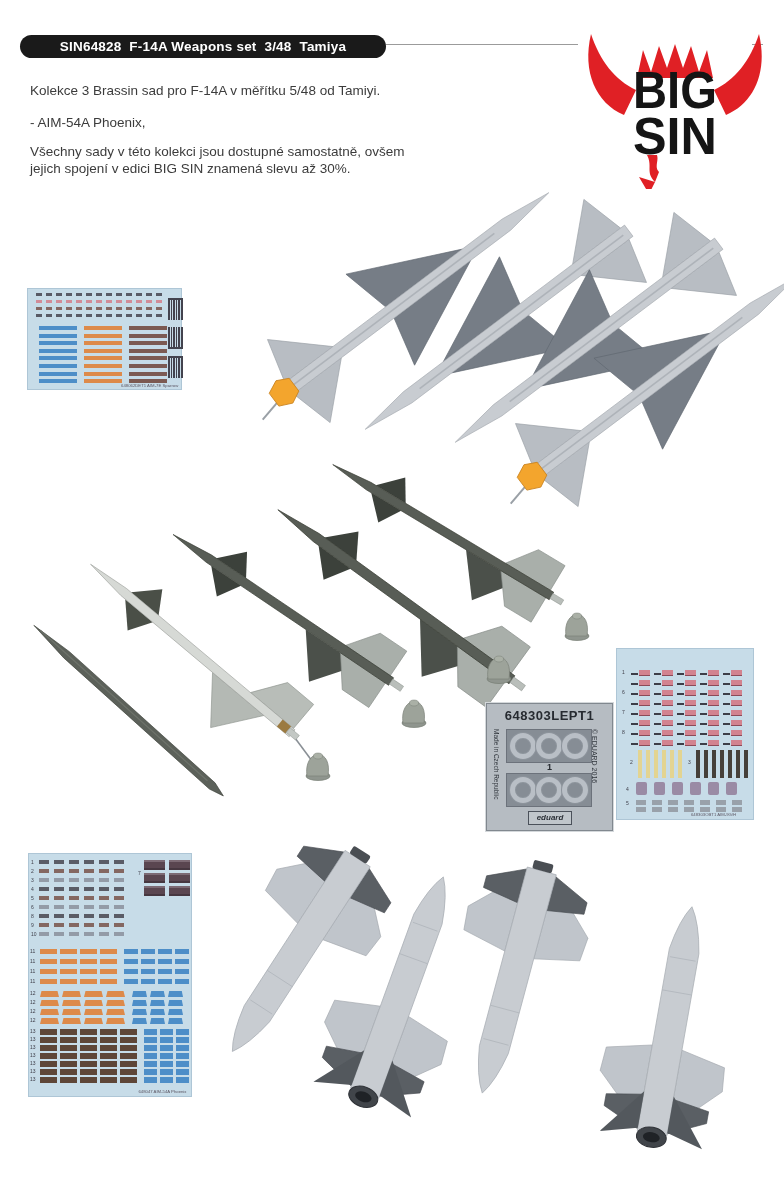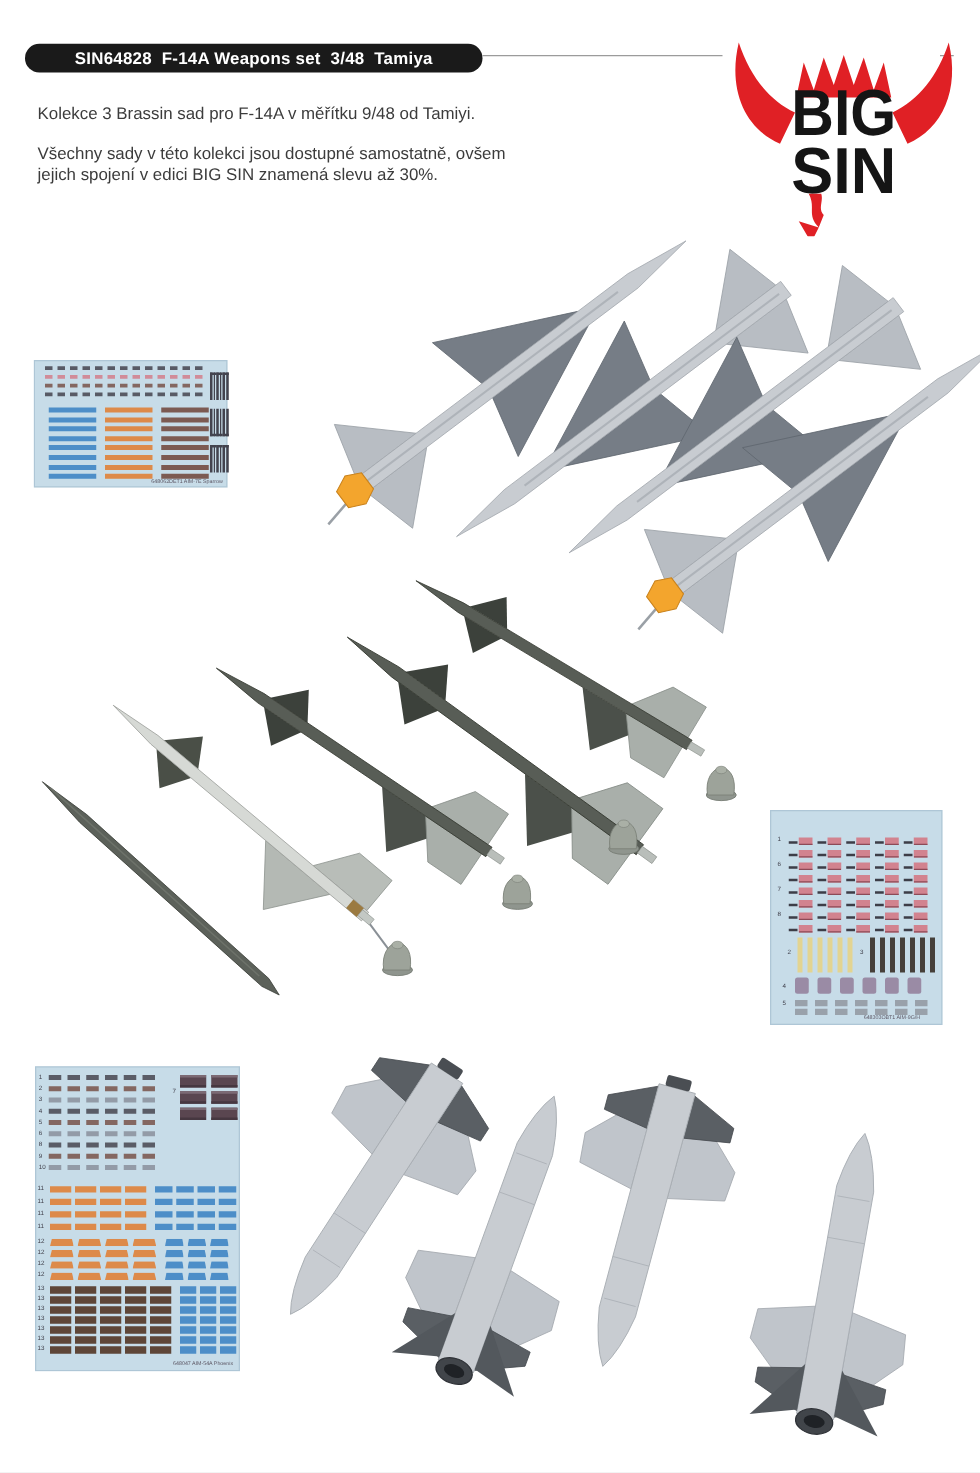--- a/index.html
+++ b/index.html
@@ -66,21 +66,22 @@
   <svg class="logo-svg" width="200" height="165" viewBox="0 0 200 165">
     <path fill="var(--brand-red)" d="M16,10 C7,48 21,79 49,91 L61,66 C40,56 25,37 16,10 Z"></path>
     <path fill="var(--brand-red)" d="M184,10 C193,48 179,79 151,91 L139,66 C160,56 175,37 184,10 Z"></path>
     <path fill="var(--brand-red)" d="M62,54 L68,26 L76,48 L84,22 L92,44 L100,20 L108,44 L116,22 L124,48 L132,26 L138,54 Z"></path>
     <text x="100" y="84" text-anchor="middle" font-size="52" font-weight="bold" fill="var(--brand-black)" textLength="84" lengthAdjust="spacingAndGlyphs">BIG</text>
     <text x="100" y="130" text-anchor="middle" font-size="52" font-weight="bold" fill="var(--brand-black)" textLength="84" lengthAdjust="spacingAndGlyphs">SIN</text>
     <path fill="var(--brand-red)" d="M72,131 C78,142 70,148 80,158 L84,148 C79,143 84,137 82,131 Z M80,158 L64,153 L74,170 Z"></path>
   </svg>
 
   <div class="copy">
-    <p class="intro">Kolekce 3 Brassin sad pro F-14A v měřítku 9/48 od Tamiyi.</p>
+    <p class="intro">Kolekce 3 Brassin sad pro F-14A v měřítku 5/48 od Tamiyi.</p>
+    <p>- AIM-54A Phoenix,</p>
     <p class="note">Všechny sady v této kolekci jsou dostupné samostatně, ovšem</p>
     <p>jejich spojení v edici BIG SIN znamená slevu až 30%.</p>
   </div>
 
   <svg class="missiles-svg" width="784" height="1178" viewBox="0 0 784 1178">
     <defs>
       <g id="sparrow-def">
         <path d="M-160,-7 L-100,-7 L-148,-52 Z" fill="var(--missile-fin-light)" stroke="#999fa5" stroke-width="0.6"></path>
         <path d="M-160,7 L-100,7 L-148,52 Z" fill="var(--missile-fin-light)" stroke="#999fa5" stroke-width="0.6"></path>
         <path d="M-34,-7 L62,-7 L-46,-57 Z" fill="var(--missile-fin-dark)" stroke="#5f666f" stroke-width="0.6"></path>
@@ -263,20 +264,37 @@
       <div style="position: absolute; left: 143.6px; top: 68px; width: 1.6px; height: 22px; background: rgb(67, 67, 78);"></div>
       <div style="position: absolute; left: 146.2px; top: 68px; width: 1.6px; height: 22px; background: rgb(67, 67, 78);"></div>
       <div style="position: absolute; left: 146.2px; top: 68px; width: 5px; height: 2px; background: rgb(67, 67, 78);"></div>
       <div style="position: absolute; left: 148.8px; top: 68px; width: 1.6px; height: 22px; background: rgb(67, 67, 78);"></div>
       <div style="position: absolute; left: 151.4px; top: 68px; width: 1.6px; height: 22px; background: rgb(67, 67, 78);"></div>
       <div style="position: absolute; left: 151.4px; top: 68px; width: 5px; height: 2px; background: rgb(67, 67, 78);"></div>
       <div style="position: absolute; left: 154px; top: 68px; width: 1.6px; height: 22px; background: rgb(67, 67, 78);"></div>
     </div>
 
 
+  <div id="fret-303" class="fret" style="left:486px;top:703px;width:127px;height:128px;">
+    <div class="fret-code" style="top:5px;font-size:13px;letter-spacing:.5px;">648303LEPT1</div>
+    <div class="vtext" style="left:14px;top:26px;font-size:6.5px;transform:rotate(90deg);transform-origin:left top;">Made in Czech Republic</div>
+    <div class="vtext" style="left:112px;top:26px;font-size:7px;transform:rotate(90deg);transform-origin:left top;">© EDUARD 2016</div>
+    <div class="panel" style="left:20px;top:26px;width:86px;height:34px;">
+      <div class="ring" style="left:4px;top:4px;"></div>
+      <div class="ring" style="left:30px;top:4px;"></div>
+      <div class="ring" style="left:56px;top:4px;"></div>
+    </div>
+    <div class="mid-label" style="top:59px;">1</div>
+    <div class="panel" style="left:20px;top:70px;width:86px;height:34px;">
+      <div class="ring" style="left:4px;top:4px;"></div>
+      <div class="ring" style="left:30px;top:4px;"></div>
+      <div class="ring" style="left:56px;top:4px;"></div>
+    </div>
+    <div class="eduard-box" style="left:42px;top:108px;width:42px;height:12px;font-size:8px;line-height:12px;">eduard</div>
+  </div>
 
   <div id="sheet-sidewinder" class="sheet" style="left:616px;top:648px;width:138px;height:172px;">
     <span class="tiny-footer" style="right:18px;bottom:3px;">648303OBT1 AIM-9G/H</span>
   <div class="tiny-label" style="position: absolute; left: 6px; top: 22px;">1</div>
       <div style="position: absolute; left: 15px; top: 25px; width: 7px; height: 1.6px; background: rgb(61, 61, 71);"></div>
       <div style="position: absolute; left: 23px; top: 22px; width: 11px; height: 6px; background: rgb(210, 131, 143); box-shadow: rgb(141, 74, 87) 0px -1px 0px inset;"></div>
       <div style="position: absolute; left: 38px; top: 25px; width: 7px; height: 1.6px; background: rgb(61, 61, 71);"></div>
       <div style="position: absolute; left: 46px; top: 22px; width: 11px; height: 6px; background: rgb(210, 131, 143); box-shadow: rgb(141, 74, 87) 0px -1px 0px inset;"></div>
       <div style="position: absolute; left: 61px; top: 25px; width: 7px; height: 1.6px; background: rgb(61, 61, 71);"></div>
       <div style="position: absolute; left: 69px; top: 22px; width: 11px; height: 6px; background: rgb(210, 131, 143); box-shadow: rgb(141, 74, 87) 0px -1px 0px inset;"></div>

